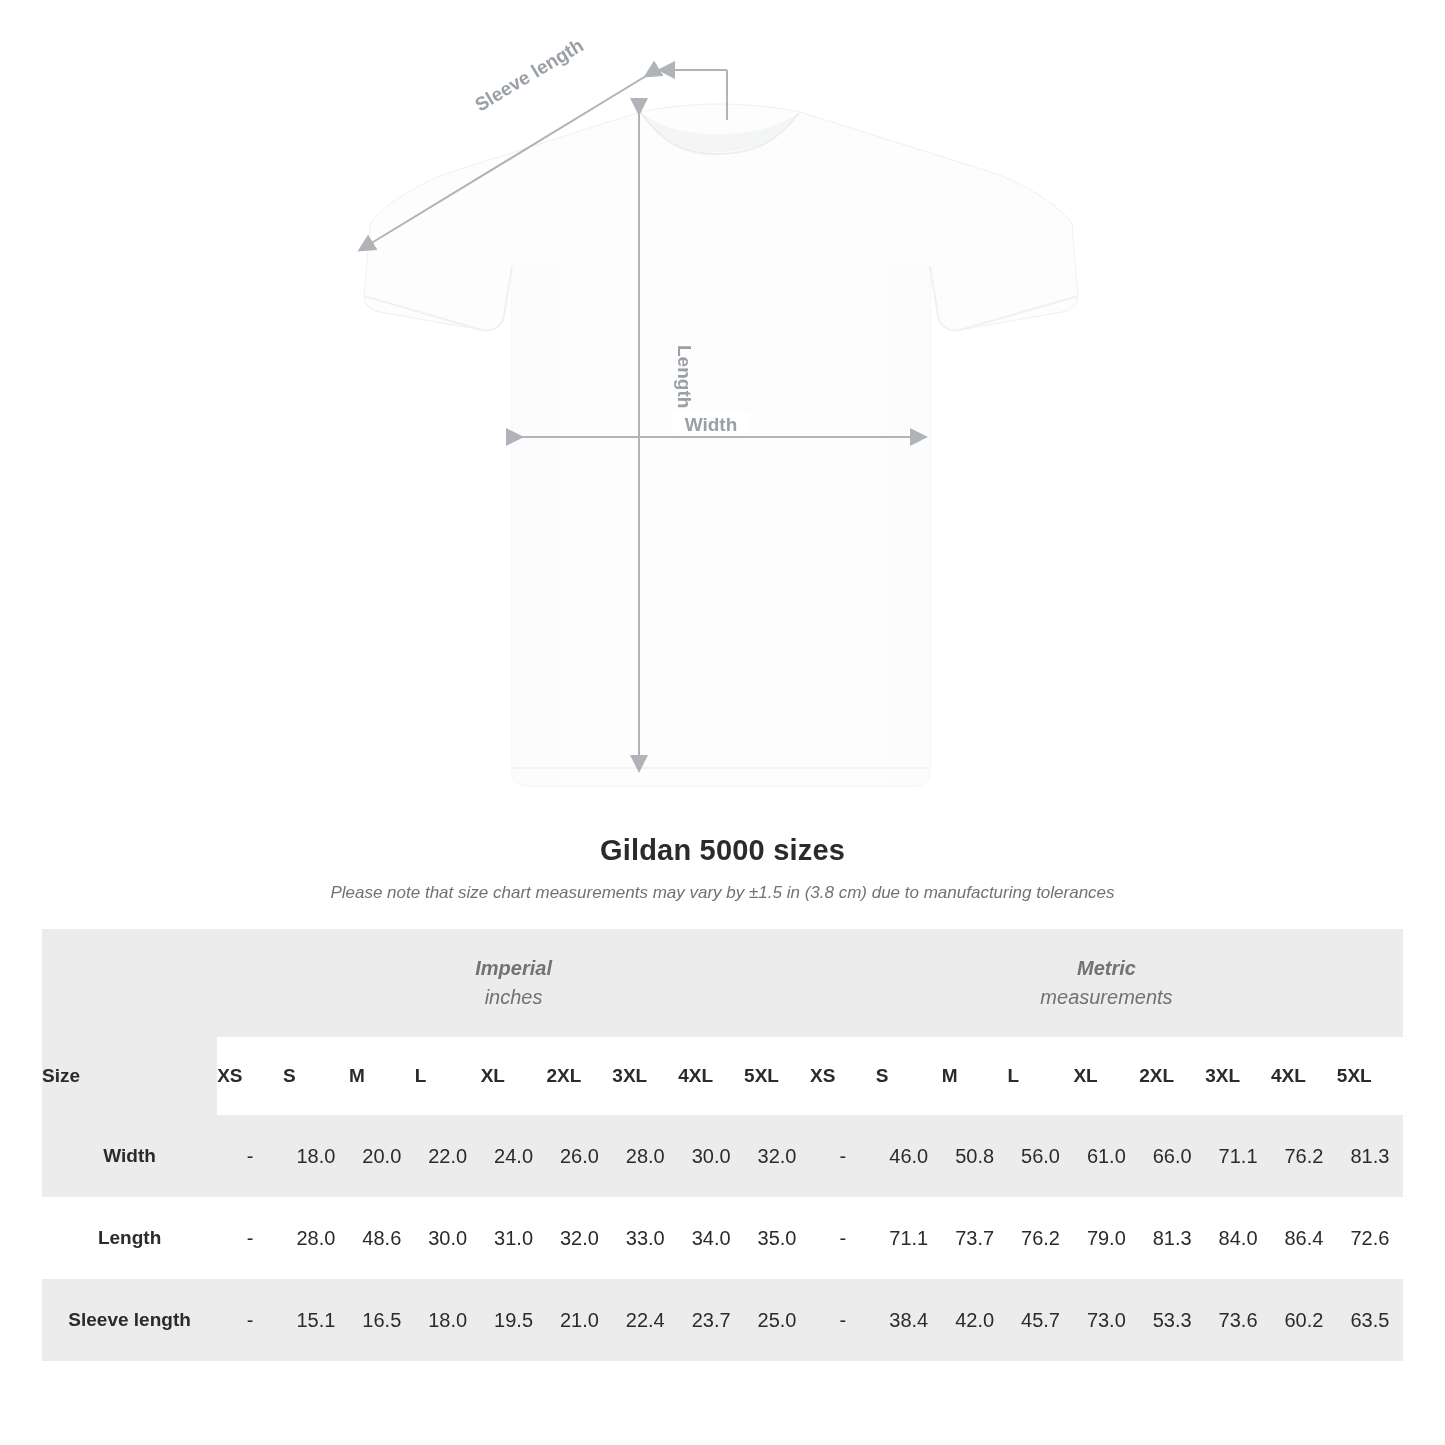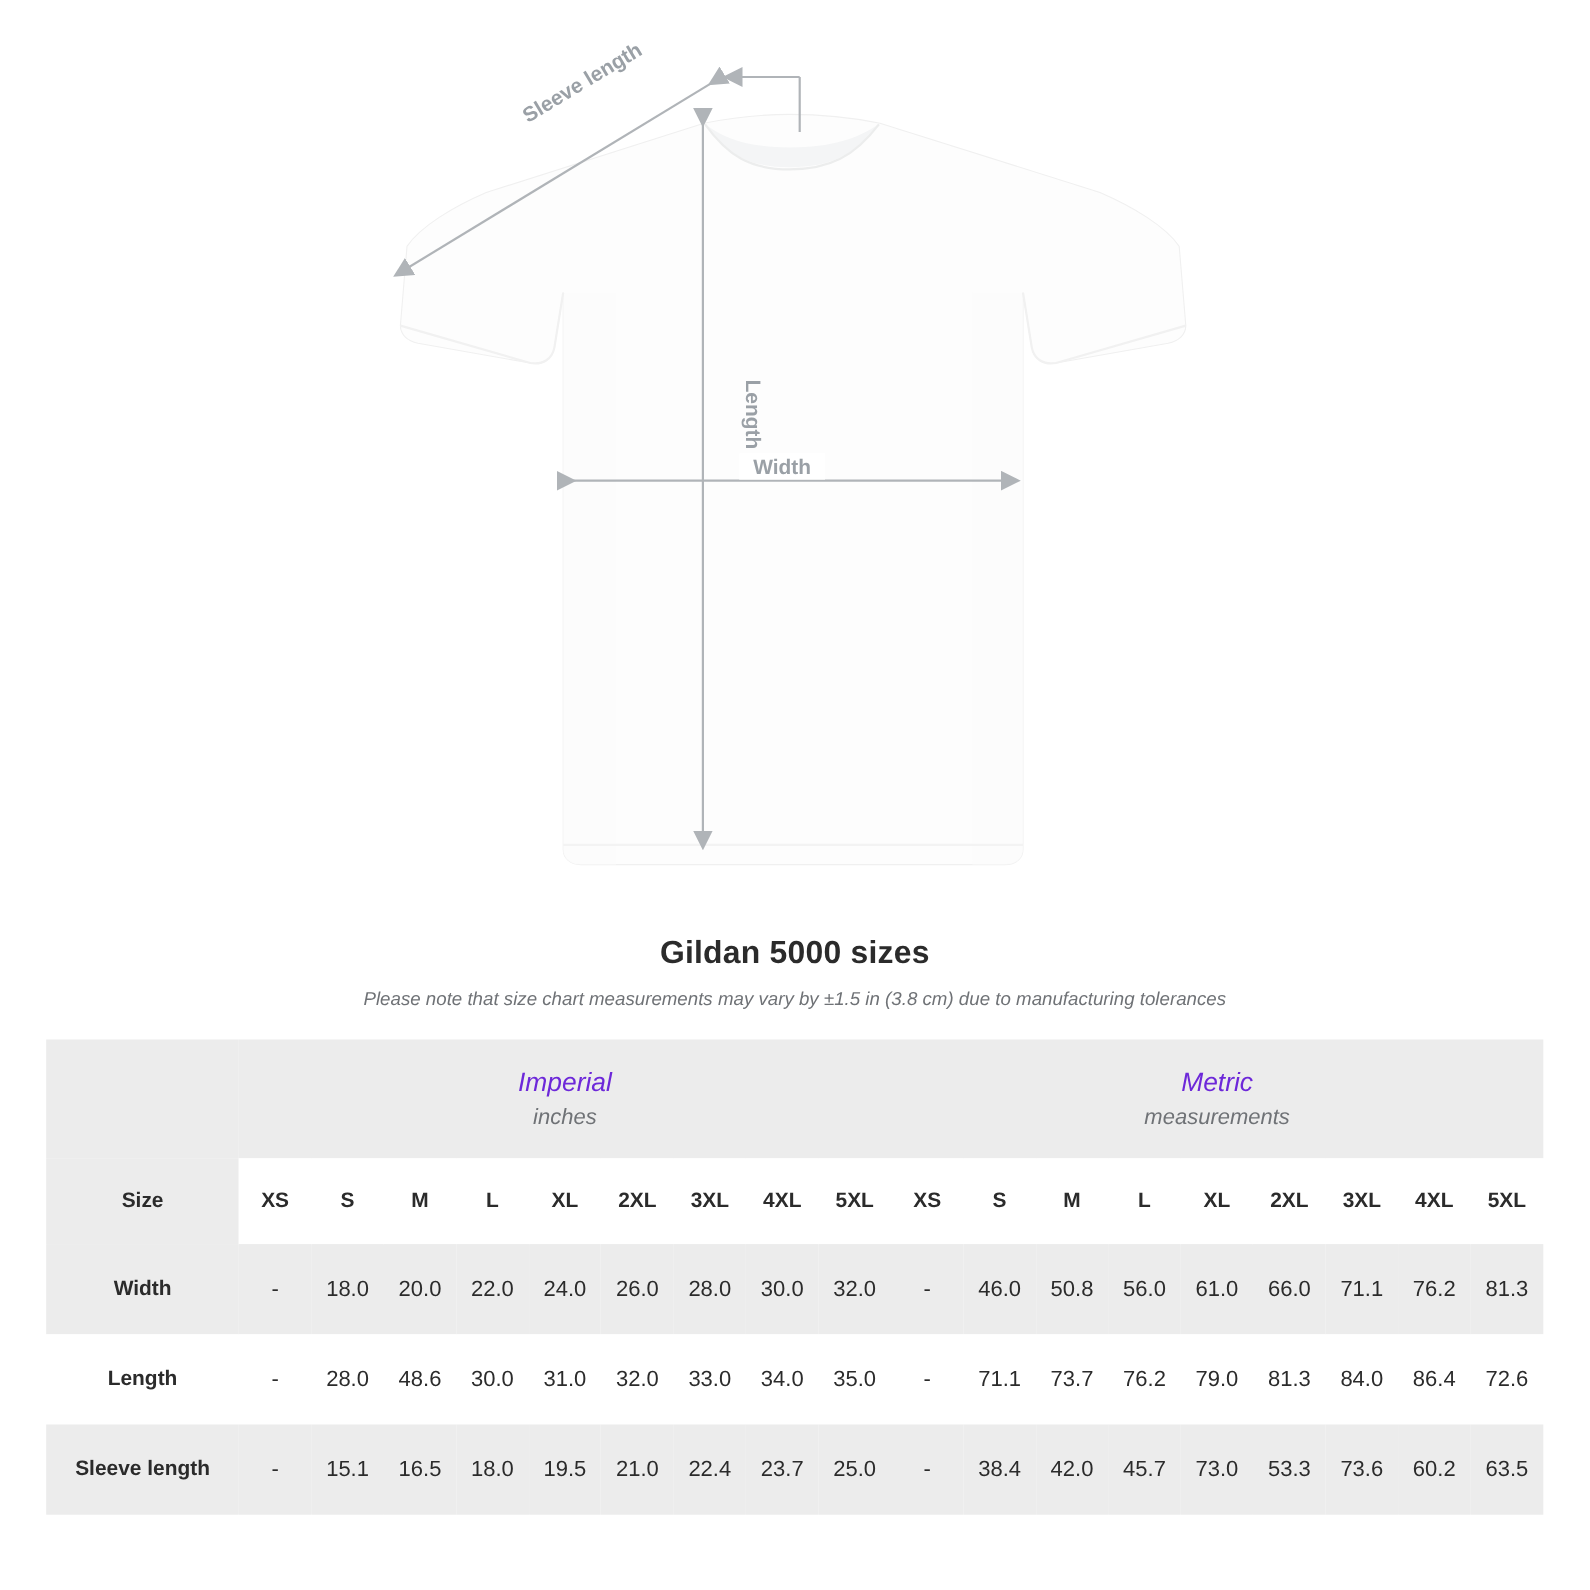--- a/index.html
+++ b/index.html
@@ -26,21 +26,21 @@
     width: 1445px;
     height: 830px;
   }
   .illustration svg {
     display: block;
   }
 
   
   .title-block {
     text-align: center;
-    margin-top: 20px;
+    margin-top: 4px;
   }
   .chart-title {
     font-size: 29px;
     font-weight: bold;
     color: #2b2b2b;
     letter-spacing: 0.2px;
   }
   .chart-note {
     font-size: 17px;
     font-style: italic;
@@ -61,37 +61,36 @@
     padding: 0;
     margin: 0;
   }
   .unit-head {
     background: #ececec;
     height: 108px;
     text-align: center;
     vertical-align: middle;
   }
   .unit-name {
-    font-size: 24px;
+    font-size: 20px;
     font-style: italic;
-    font-weight: normal;
-    color: #6d28d9;
+    font-weight: bold;
+    color: #737373;
   }
   .unit-sub {
     font-size: 20px;
     font-style: italic;
     color: #6f7276;
     margin-top: 6px;
   }
   .row-head-blank {
     background: #ececec;
   }
   tr.header-row td {
     height: 78px;
-    text-align: center;
     vertical-align: middle;
     font-size: 19px;
     font-weight: bold;
     color: #2b2b2b;
     background: #ffffff;
   }
   tr.header-row td.rowlabel {
     background: #ececec;
     font-size: 19px;
   }

